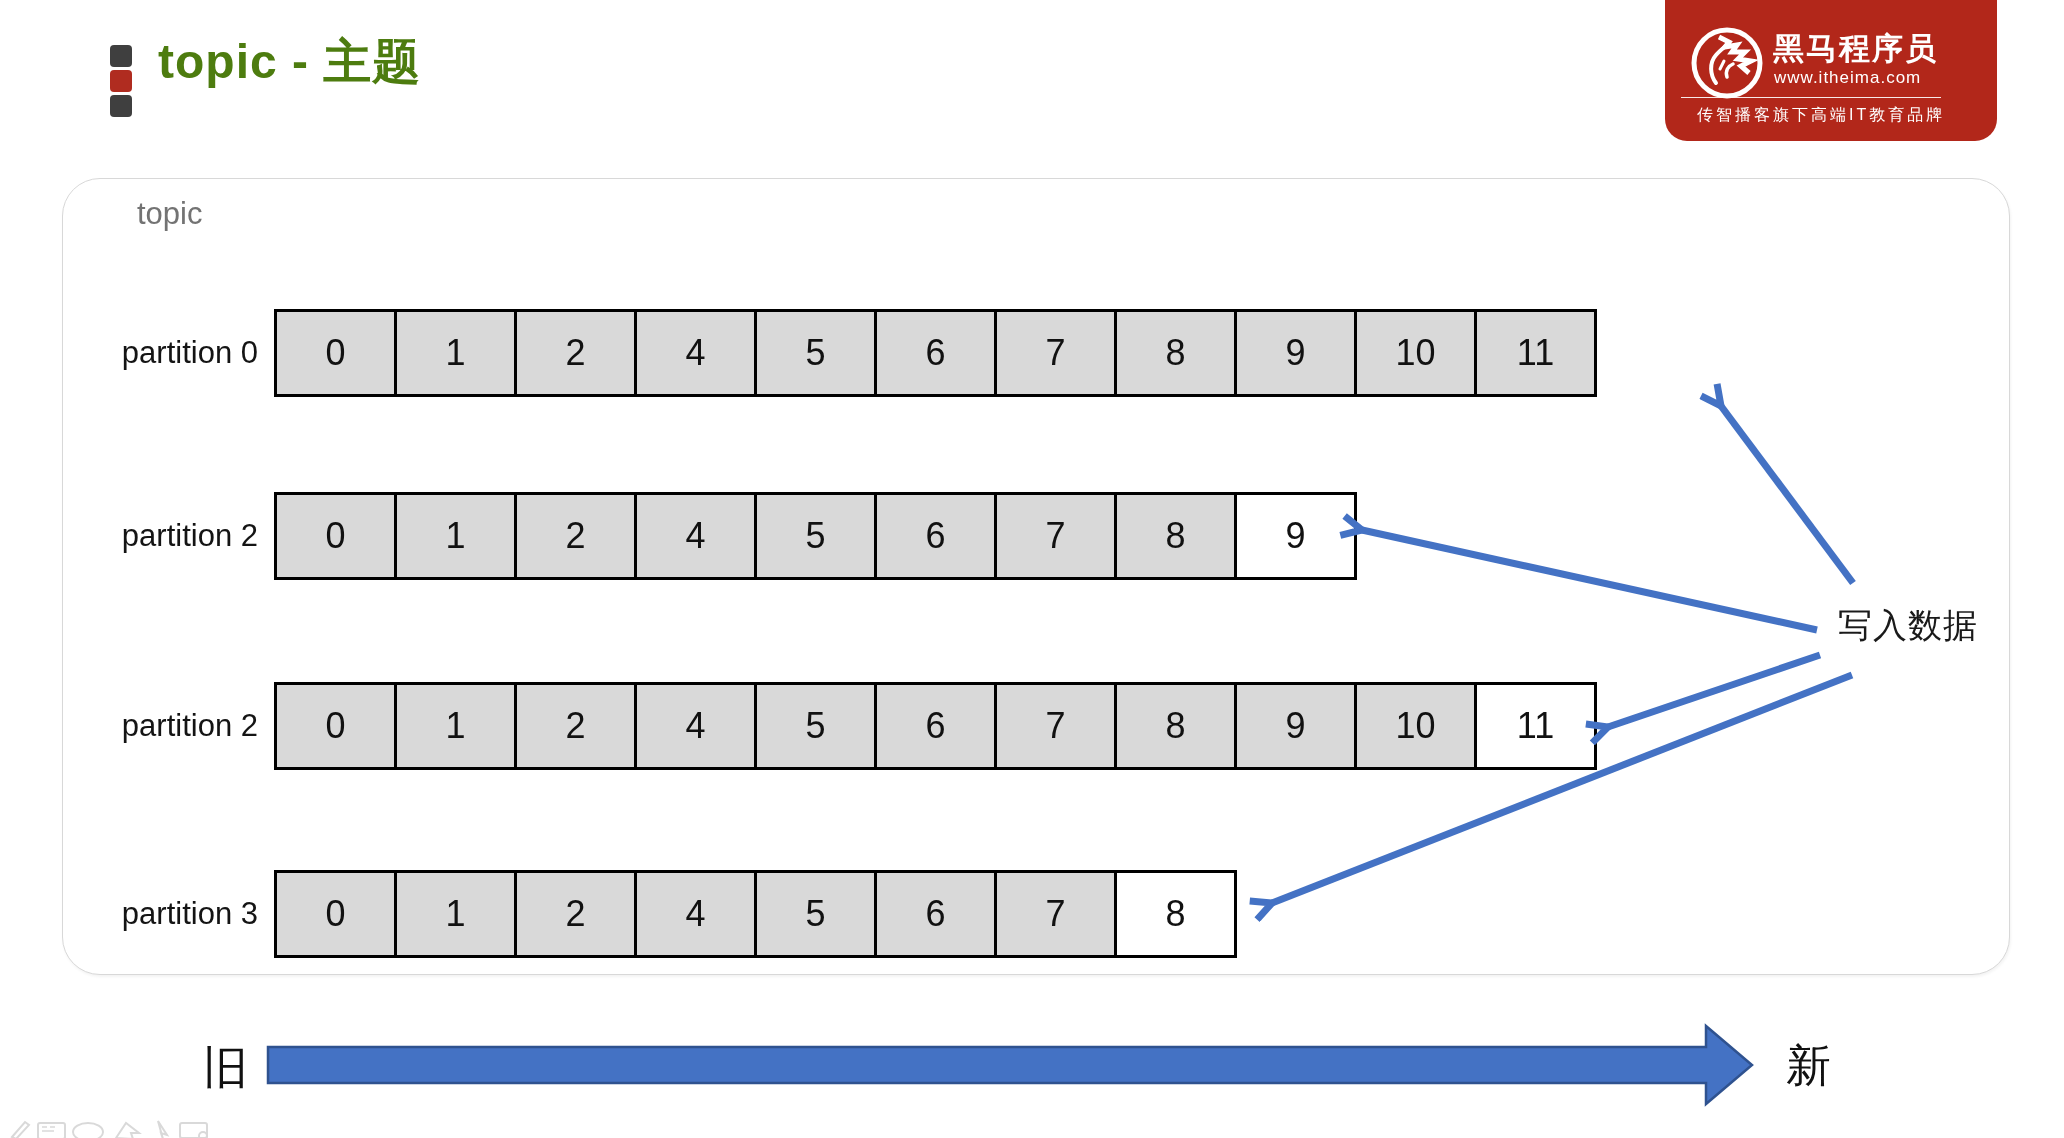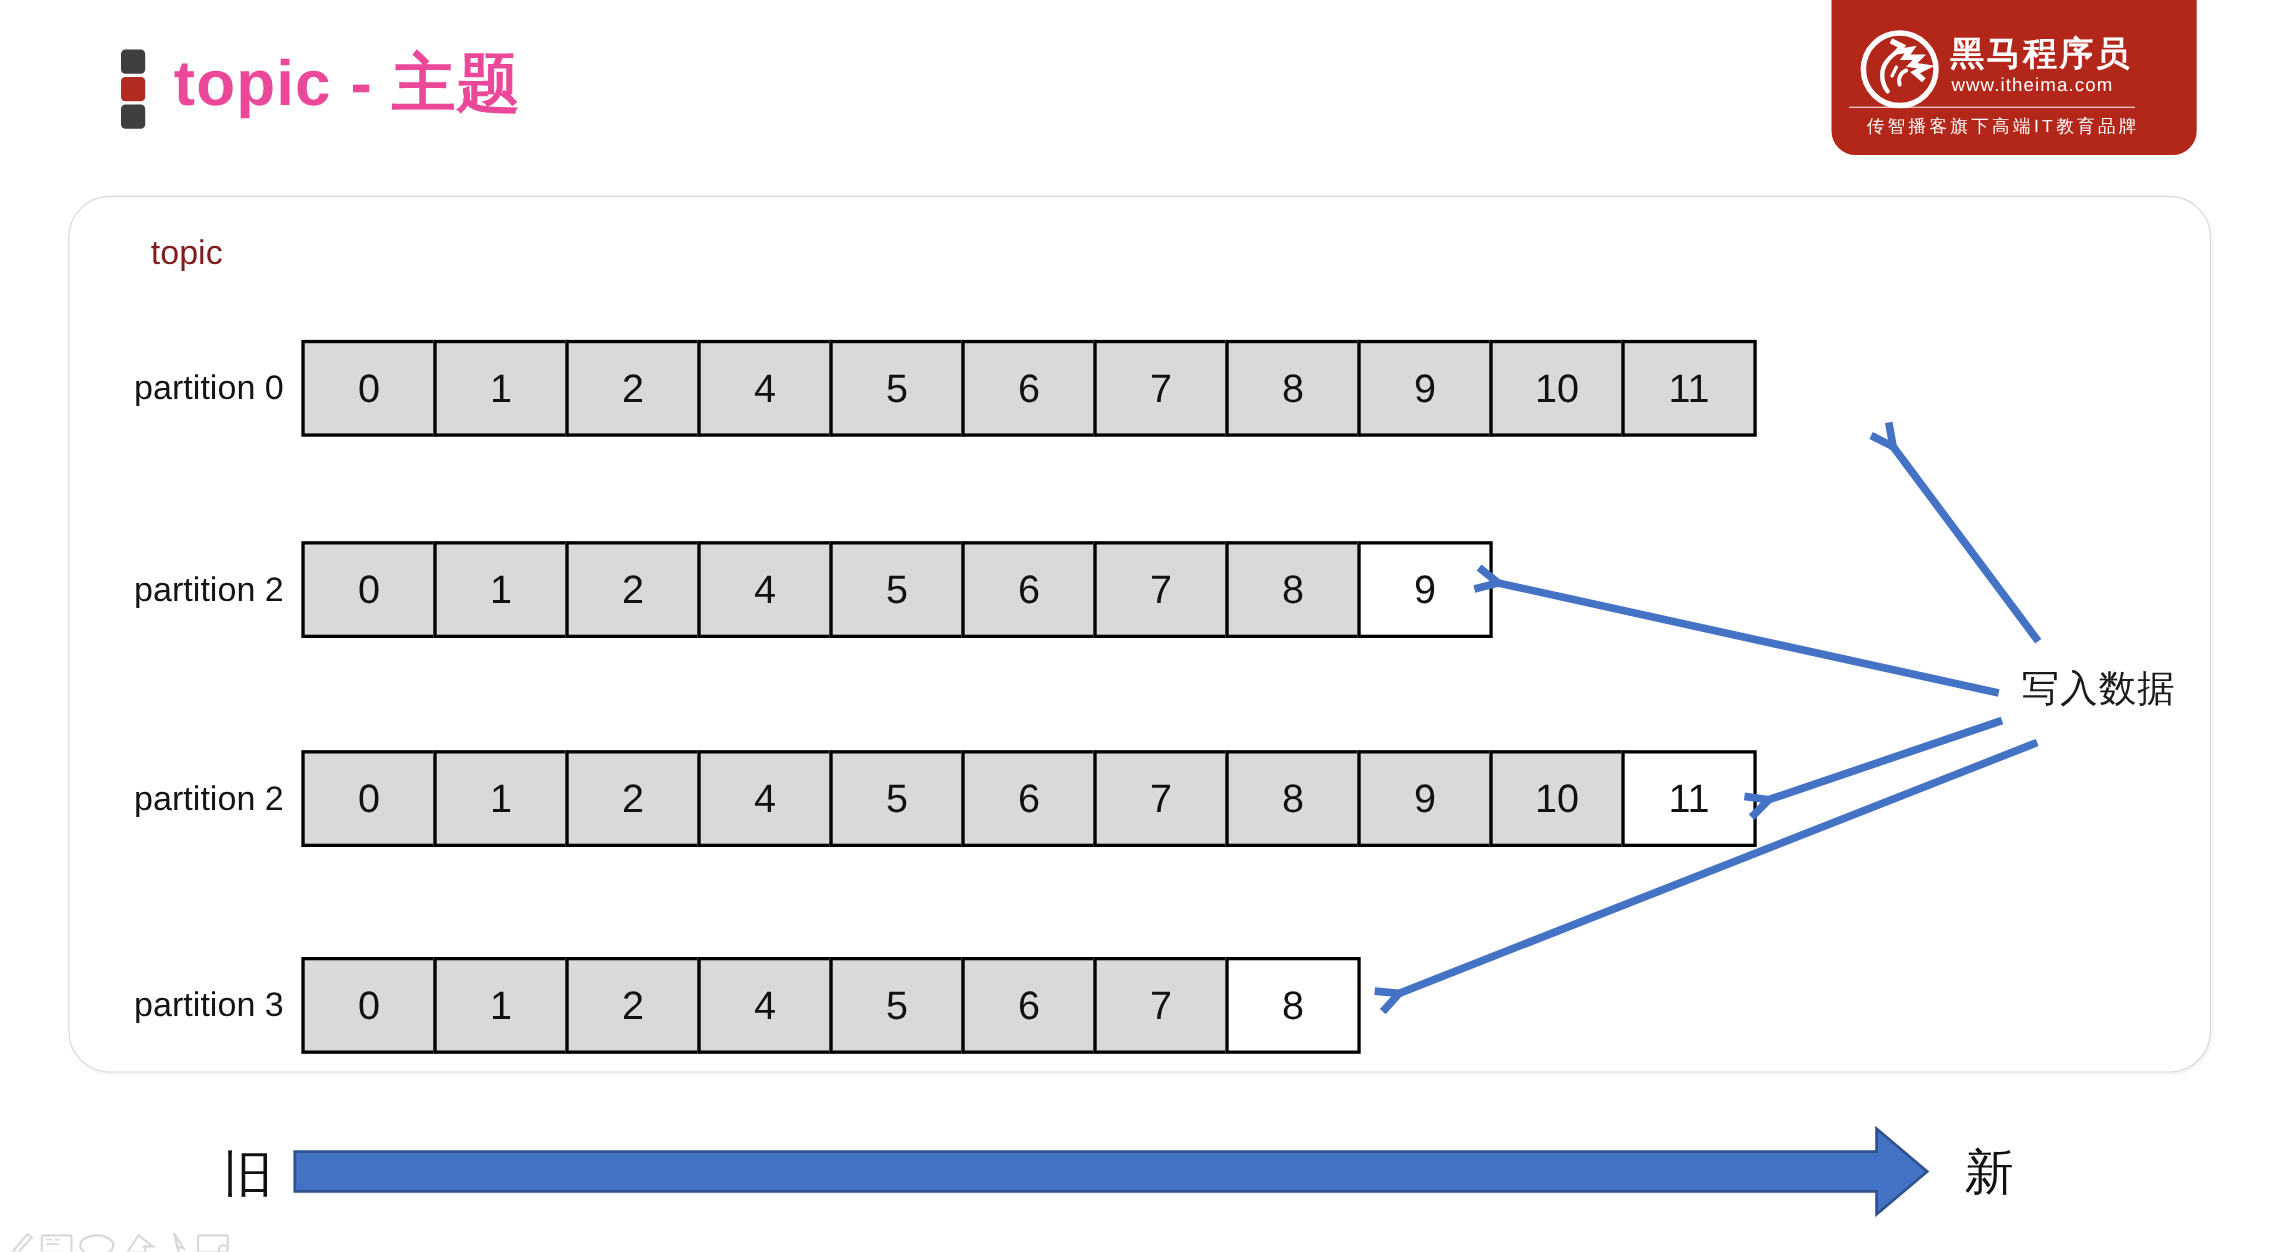--- a/index.html
+++ b/index.html
@@ -8,43 +8,43 @@
     font-family:"Liberation Sans", sans-serif;position:relative;
   }
   #stage{position:absolute;inset:0;width:2064px;height:1138px;}
 
   
   .title-bullet{position:absolute;left:110px;top:45px;width:22px;}
   .title-bullet .sq{width:22px;height:22px;border-radius:4px;margin-bottom:3px;}
   .sq-dark{background:#3f3f3f;}
   .sq-red{background:#b02c20;}
   .page-title{
-    position:absolute;left:158px;top:28px;height:96px;line-height:96px;
-    font-size:58px;font-weight:700;color:#ec4899;letter-spacing:1px;
+    position:absolute;left:158px;top:14px;height:96px;line-height:96px;
+    font-size:48px;font-weight:700;color:#4d7c0f;letter-spacing:1px;
     font-family:"Liberation Sans", sans-serif;
   }
 
   
   .logo{
     position:absolute;left:1665px;top:0;width:292px;height:141px;
     background:#b2271a;border-radius:0 0 22px 22px;color:#ffffff;padding-left:40px;
   }
   .logo-horse{position:absolute;left:24px;top:25px;width:76px;height:76px;}
   .logo-name{position:absolute;left:108px;top:28px;font-size:31px;font-weight:700;letter-spacing:2px;}
   .logo-url{position:absolute;left:109px;top:68px;font-size:17px;letter-spacing:1px;}
   .logo-divider{position:absolute;left:16px;top:97px;width:260px;height:1px;background:#ffffff;opacity:.9;}
   .logo-tagline{position:absolute;left:32px;top:105px;font-size:16px;letter-spacing:3px;white-space:nowrap;}
 
   
   .topic-box{
     position:absolute;left:62px;top:178px;width:1946px;height:795px;
     border:1.6px solid #d8d8d8;border-radius:38px;background:#ffffff;
     box-shadow:1px 2px 3px rgba(0,0,0,0.05);
   }
-  .topic-label{position:absolute;left:137px;top:196px;font-size:31px;font-weight:300;color:#7f1d1d;margin-top:16px;}
+  .topic-label{position:absolute;left:137px;top:196px;font-size:31px;font-weight:300;color:#737373;}
 
   
   .row{position:absolute;left:0;height:88px;}
   .partition-label{
     position:absolute;left:58px;top:0;width:200px;height:88px;line-height:88px;
     text-align:right;font-size:31px;font-weight:300;color:#141414;white-space:nowrap;
   }
   .cells{position:absolute;left:274px;top:0;display:flex;}
   .cell{
     box-sizing:border-box;width:123px;height:88px;margin-left:-3px;

